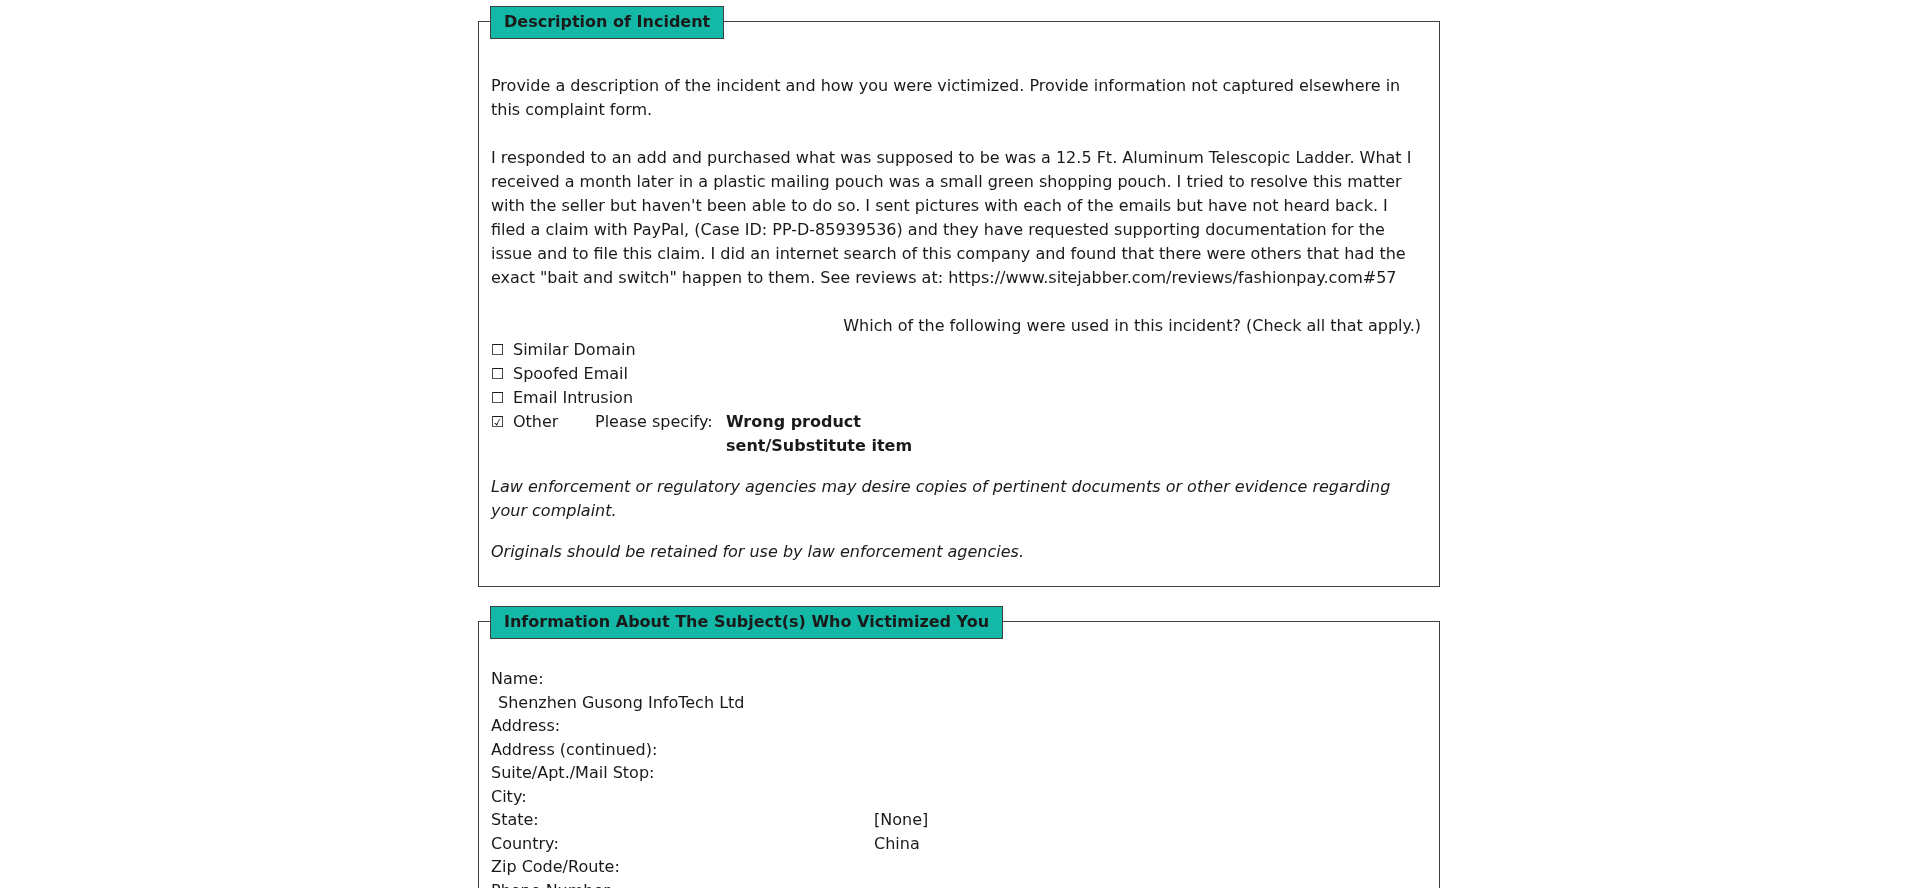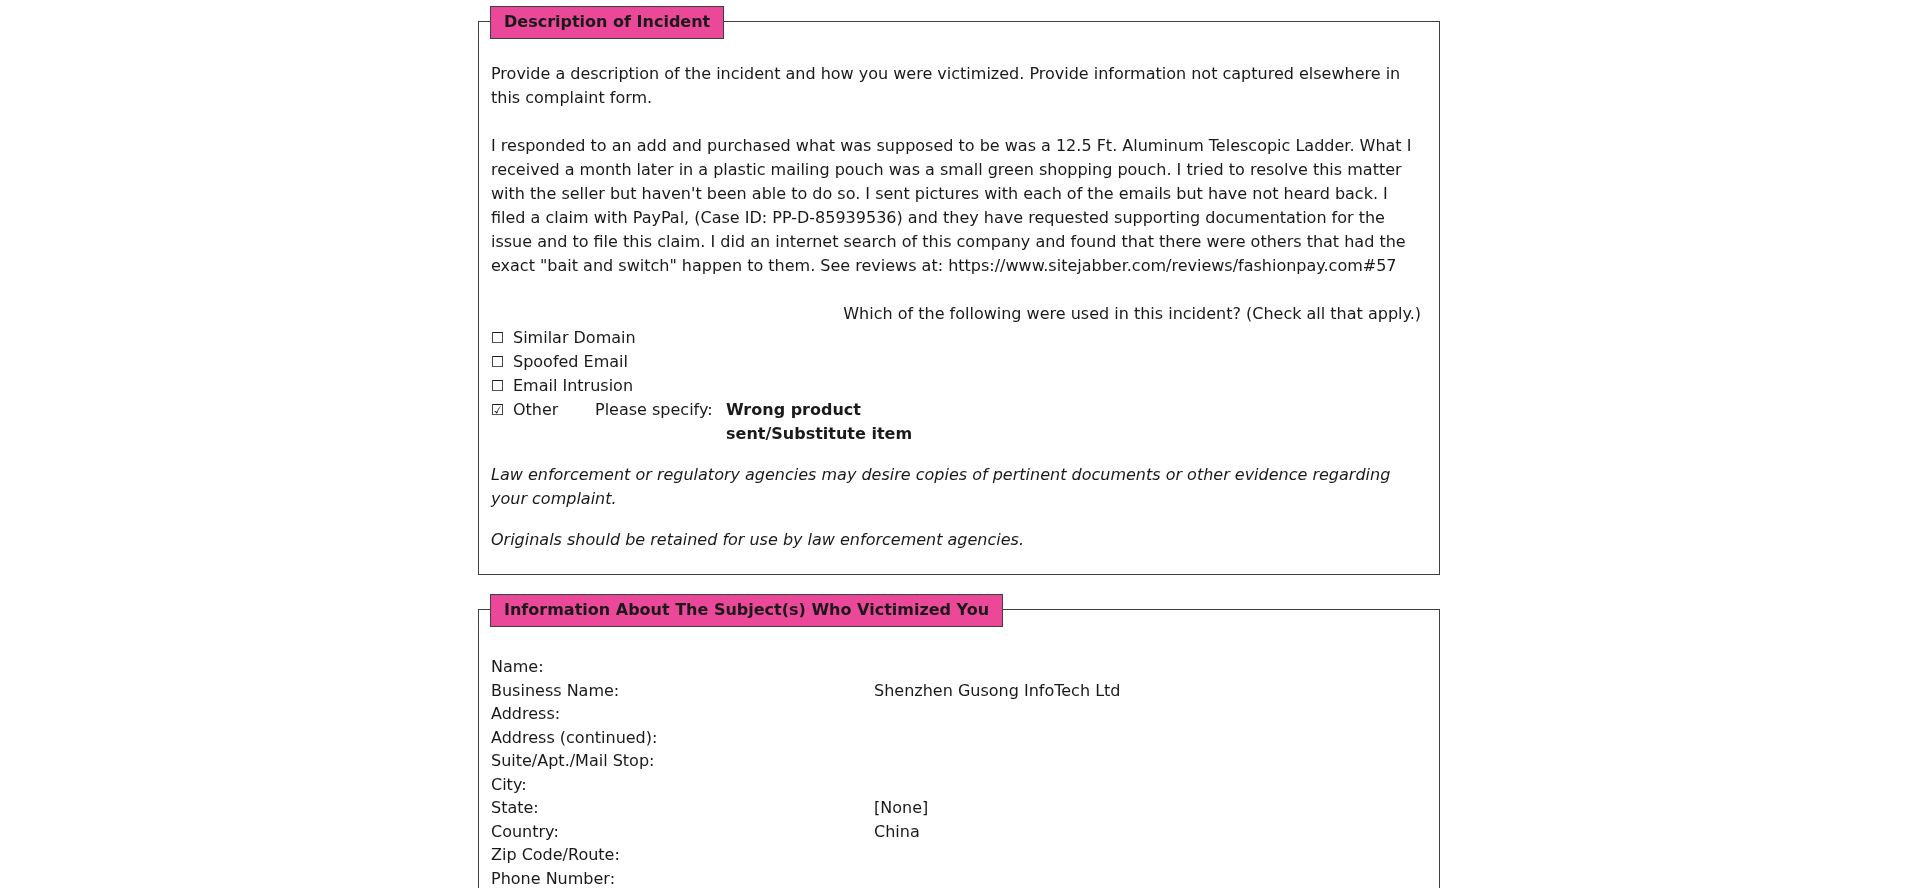--- a/index.html
+++ b/index.html
@@ -34,30 +34,30 @@
   }
   .fs2 {
     margin-top: 34px;
     height: 350px;
     padding: 45px 18px 0 12px;
   }
   .legend {
     position: absolute;
     top: -16px;
     left: 11px;
-    background: #ec4899;
+    background: #14b8a6;
     border: 1px solid #3f3f3f;
     padding: 5px 13px 6px 13px;
     font-weight: bold;
     font-size: 16px;
     line-height: 20px;
     white-space: nowrap;
   }
   .para {
-    margin: 0 0 24px 0;
+    margin: 12px 0 24px 0;
     line-height: 24px;
   }
   .question {
     margin-bottom: 0;
     line-height: 24px;
     text-align: right;
   }
   .check-row {
     line-height: 24px;
   }
@@ -141,21 +141,20 @@
 
   <section class="fieldset fs2">
     <div class="legend">Information About The Subject(s) Who Victimized You</div>
 
     <div>
       <div class="field-row">
         <span class="flabel">Name:</span>
         <span class="fvalue"></span>
       </div>
       <div class="field-row">
-        <span class="flabel">Business Name:</span>
         <span class="fvalue">Shenzhen Gusong InfoTech Ltd</span>
       </div>
       <div class="field-row">
         <span class="flabel">Address:</span>
         <span class="fvalue"></span>
       </div>
       <div class="field-row">
         <span class="flabel">Address (continued):</span>
         <span class="fvalue"></span>
       </div>

